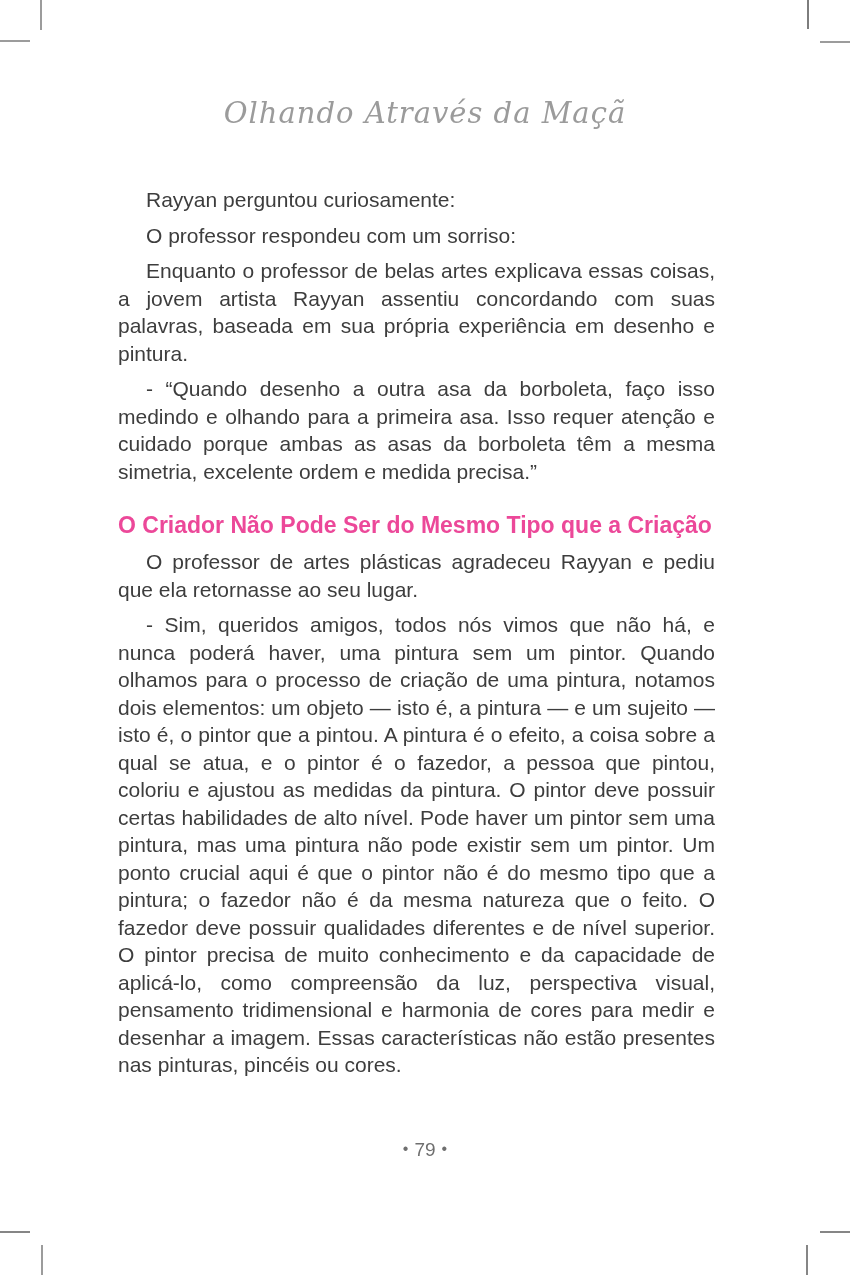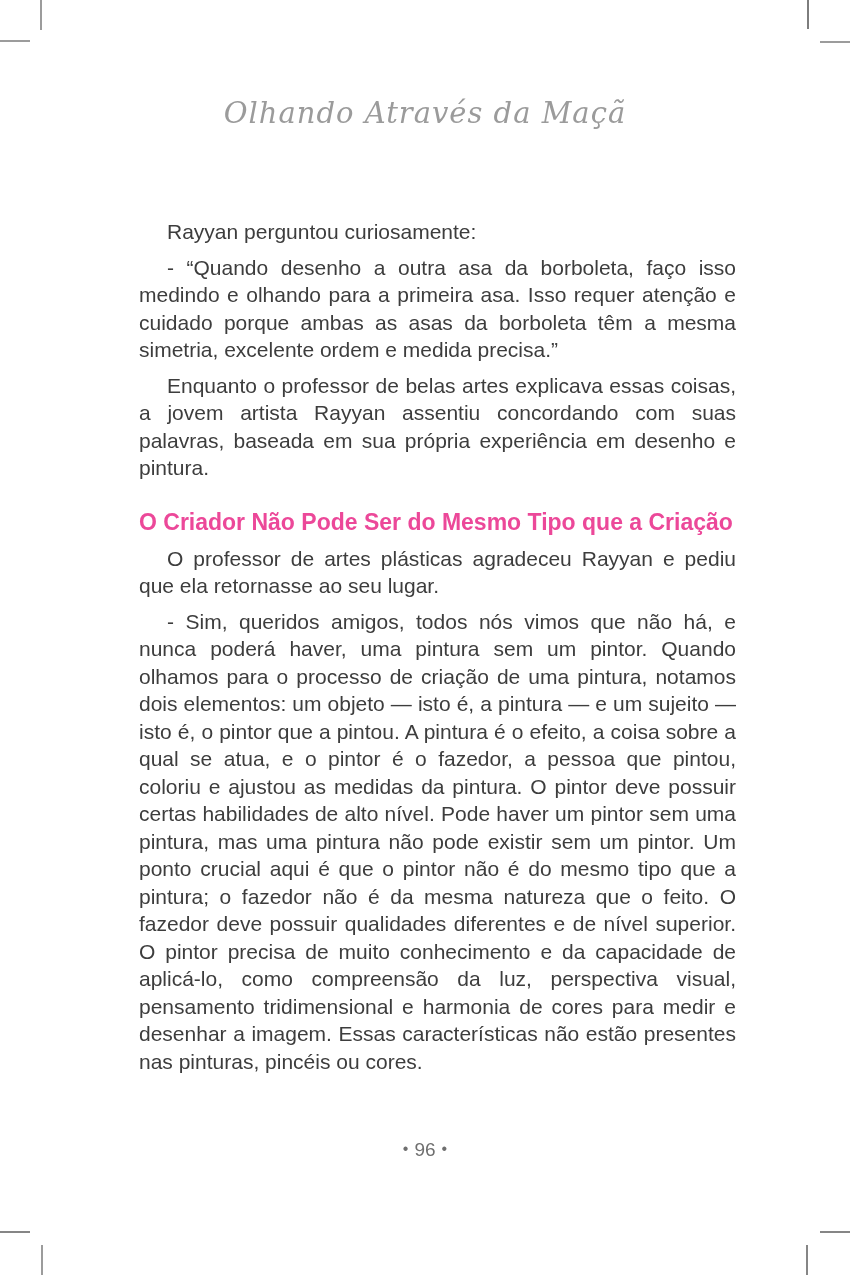--- a/index.html
+++ b/index.html
@@ -37,26 +37,25 @@
       font-family: "DejaVu Serif", serif;
       font-style: italic;
       font-size: 29px;
       letter-spacing: 1px;
       color: #9b9b9b;
     }
 
     .text-block {
       position: absolute;
       top: 186px;
-      left: 139px;
+      left: 118px;
       width: 597px;
       color: #3d3d3d;
       font-size: 21px;
       line-height: 27.5px;
-      margin-top: 32px;
     }
     .text-block p {
       margin: 0 0 8px 0;
       text-align: justify;
       text-indent: 28px;
     }
     .section-heading {
       font-size: 23px;
       line-height: 30px;
       font-weight: bold;
@@ -92,26 +91,27 @@
   <div class="crop cm-tr-h"></div>
   <div class="crop cm-bl-h"></div>
   <div class="crop cm-bl-v"></div>
   <div class="crop cm-br-h"></div>
   <div class="crop cm-br-v"></div>
 
   <div class="running-head">Olhando Através da Maçã</div>
 
   <div class="text-block">
     <p>Rayyan perguntou curiosamente:</p>
+    <p>O professor respondeu com um sorriso:</p>
+    <p>Enquanto o professor de belas artes explicava essas coisas, a jovem artista Rayyan assentiu concordando com suas palavras, baseada em sua própria experiência em desenho e pintura.</p>
     <p>- “Quando desenho a outra asa da borboleta, faço isso medindo e olhando para a primeira asa. Isso requer atenção e cuidado porque ambas as asas da borboleta têm a mesma simetria, excelente ordem e medida precisa.”</p>
-    <p>Enquanto o professor de belas artes explicava essas coisas, a jovem artista Rayyan assentiu concordando com suas palavras, baseada em sua própria experiência em desenho e pintura.</p>
 
     <h2 class="section-heading">O Criador Não Pode Ser do Mesmo Tipo que a Criação</h2>
 
     <p>O professor de artes plásticas agradeceu Rayyan e pediu que ela retornasse ao seu lugar.</p>
     <p>- Sim, queridos amigos, todos nós vimos que não há, e nunca poderá haver, uma pintura sem um pintor. Quando olhamos para o processo de criação de uma pintura, notamos dois elementos: um objeto — isto é, a pintura — e um sujeito — isto é, o pintor que a pintou. A pintura é o efeito, a coisa sobre a qual se atua, e o pintor é o fazedor, a pessoa que pintou, coloriu e ajustou as medidas da pintura. O pintor deve possuir certas habilidades de alto nível. Pode haver um pintor sem uma pintura, mas uma pintura não pode existir sem um pintor. Um ponto crucial aqui é que o pintor não é do mesmo tipo que a pintura; o fazedor não é da mesma natureza que o feito. O fazedor deve possuir qualidades diferentes e de nível superior. O pintor precisa de muito conhecimento e da capacidade de aplicá-lo, como compreensão da luz, perspectiva visual, pensamento tridimensional e harmonia de cores para medir e desenhar a imagem. Essas características não estão presentes nas pinturas, pincéis ou cores.</p>
   </div>
 
   <div class="footer">
-    <span class="bullet">•</span><span>96</span><span class="bullet">•</span>
+    <span class="bullet">•</span><span>79</span><span class="bullet">•</span>
   </div>
 
 </div>
 
 </body></html>

